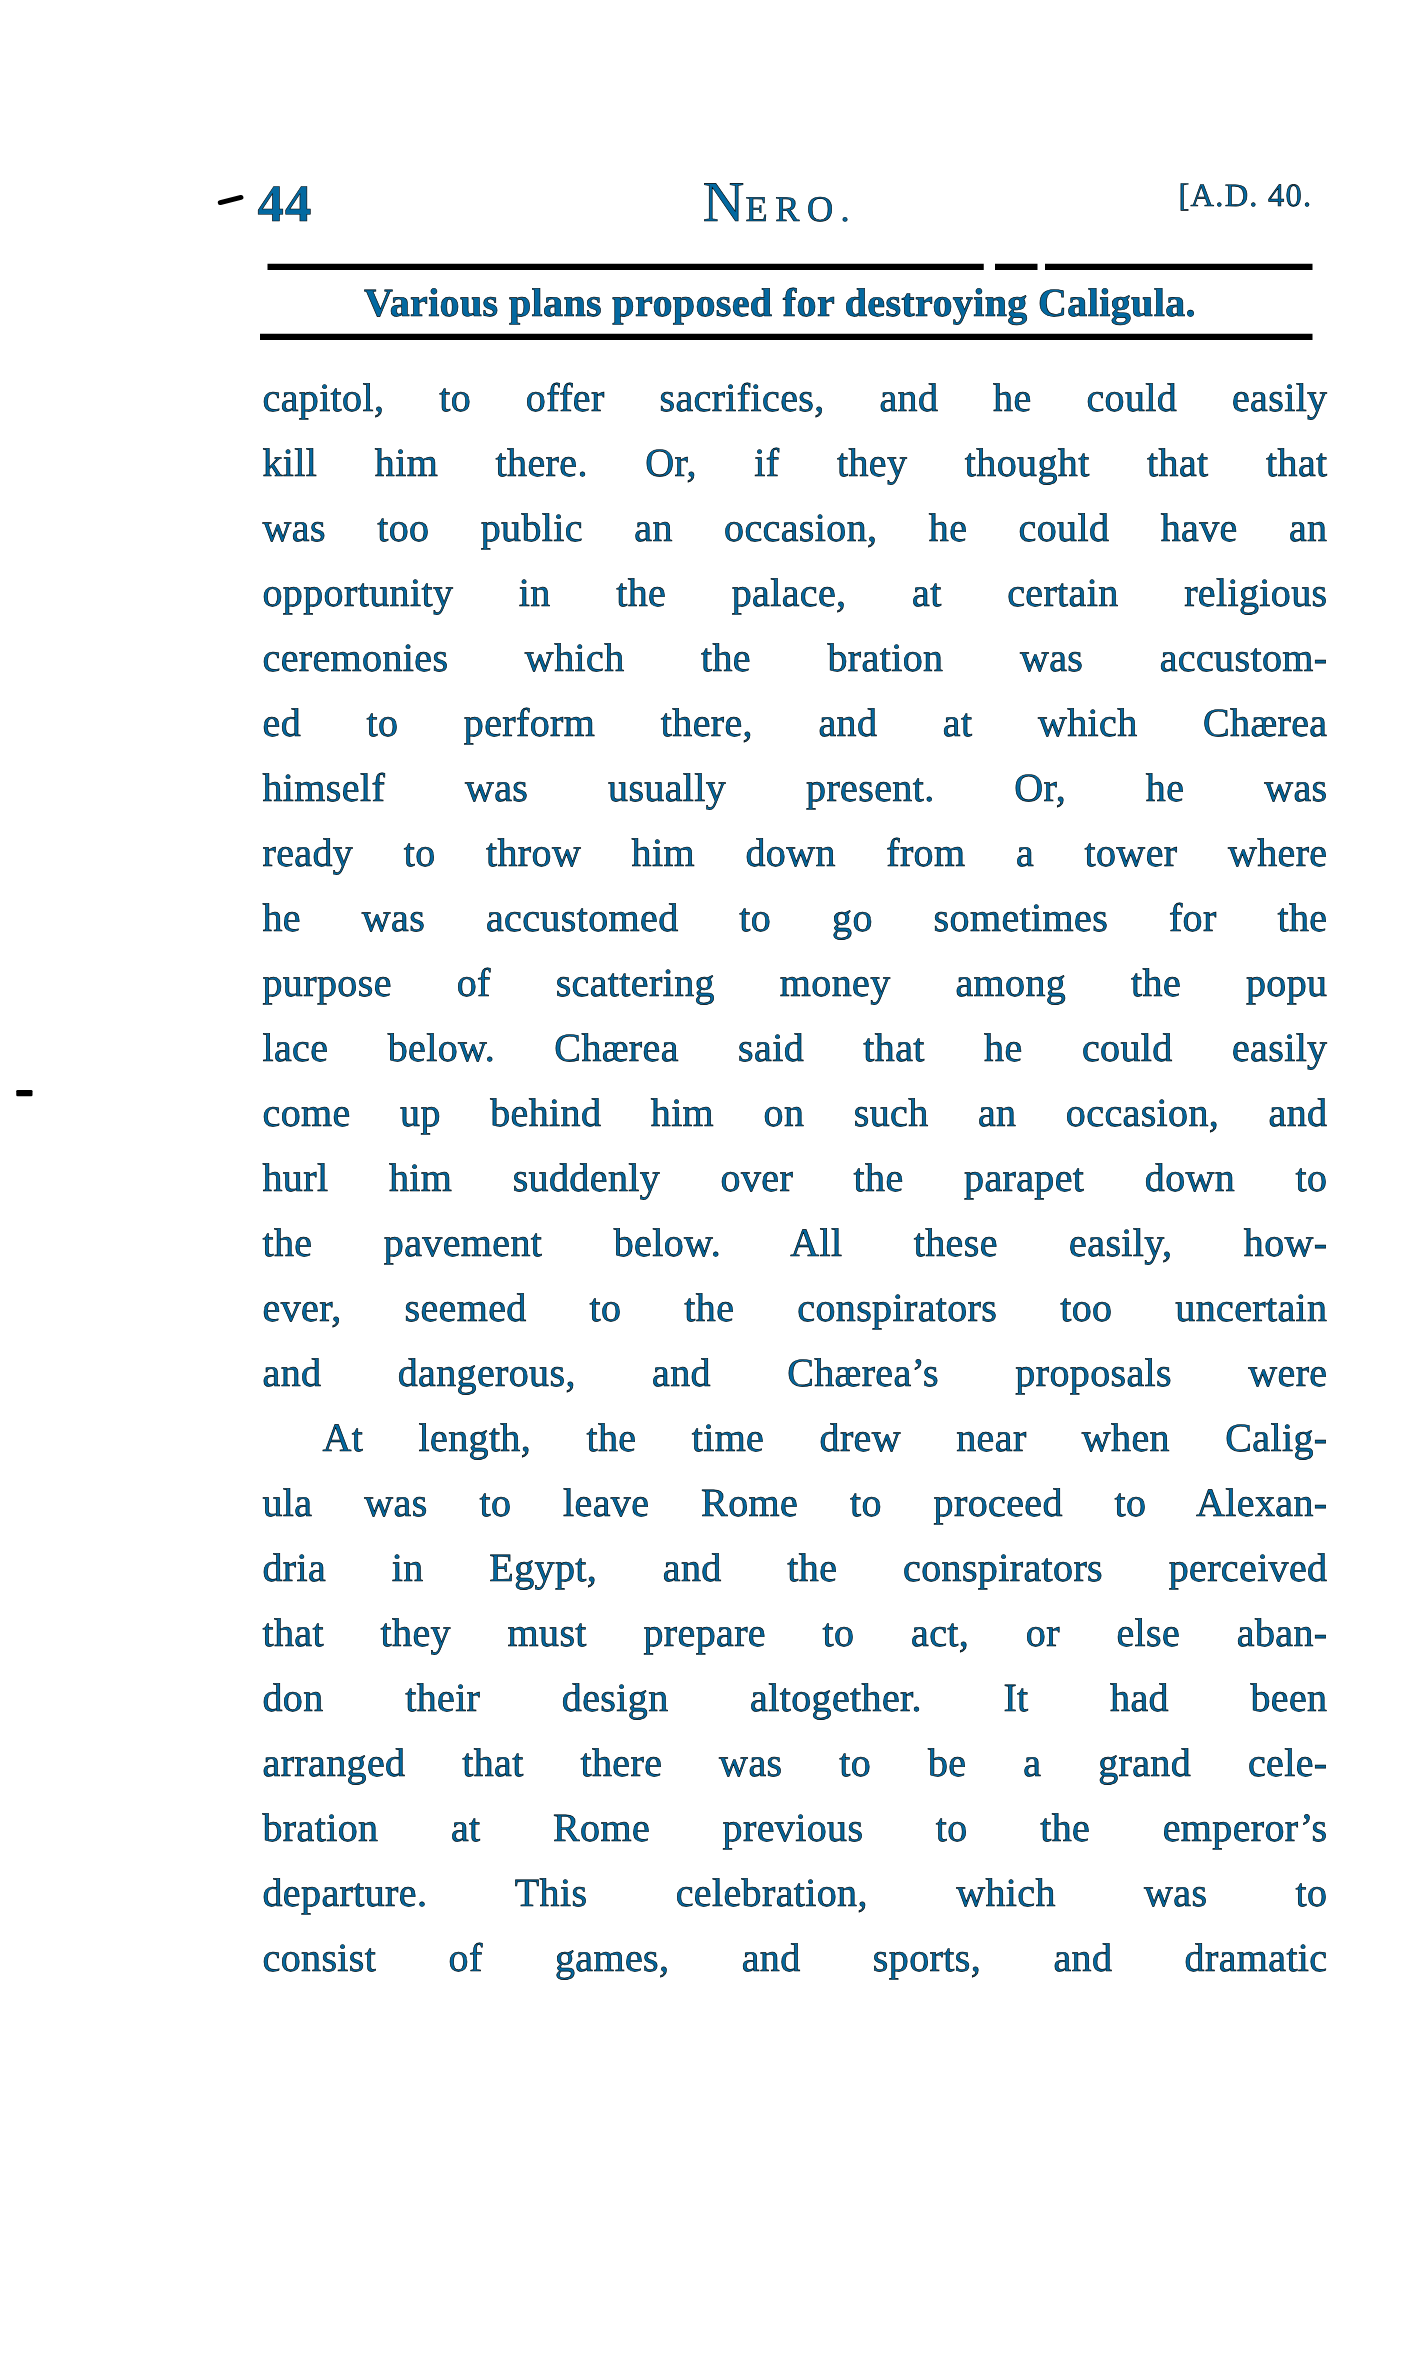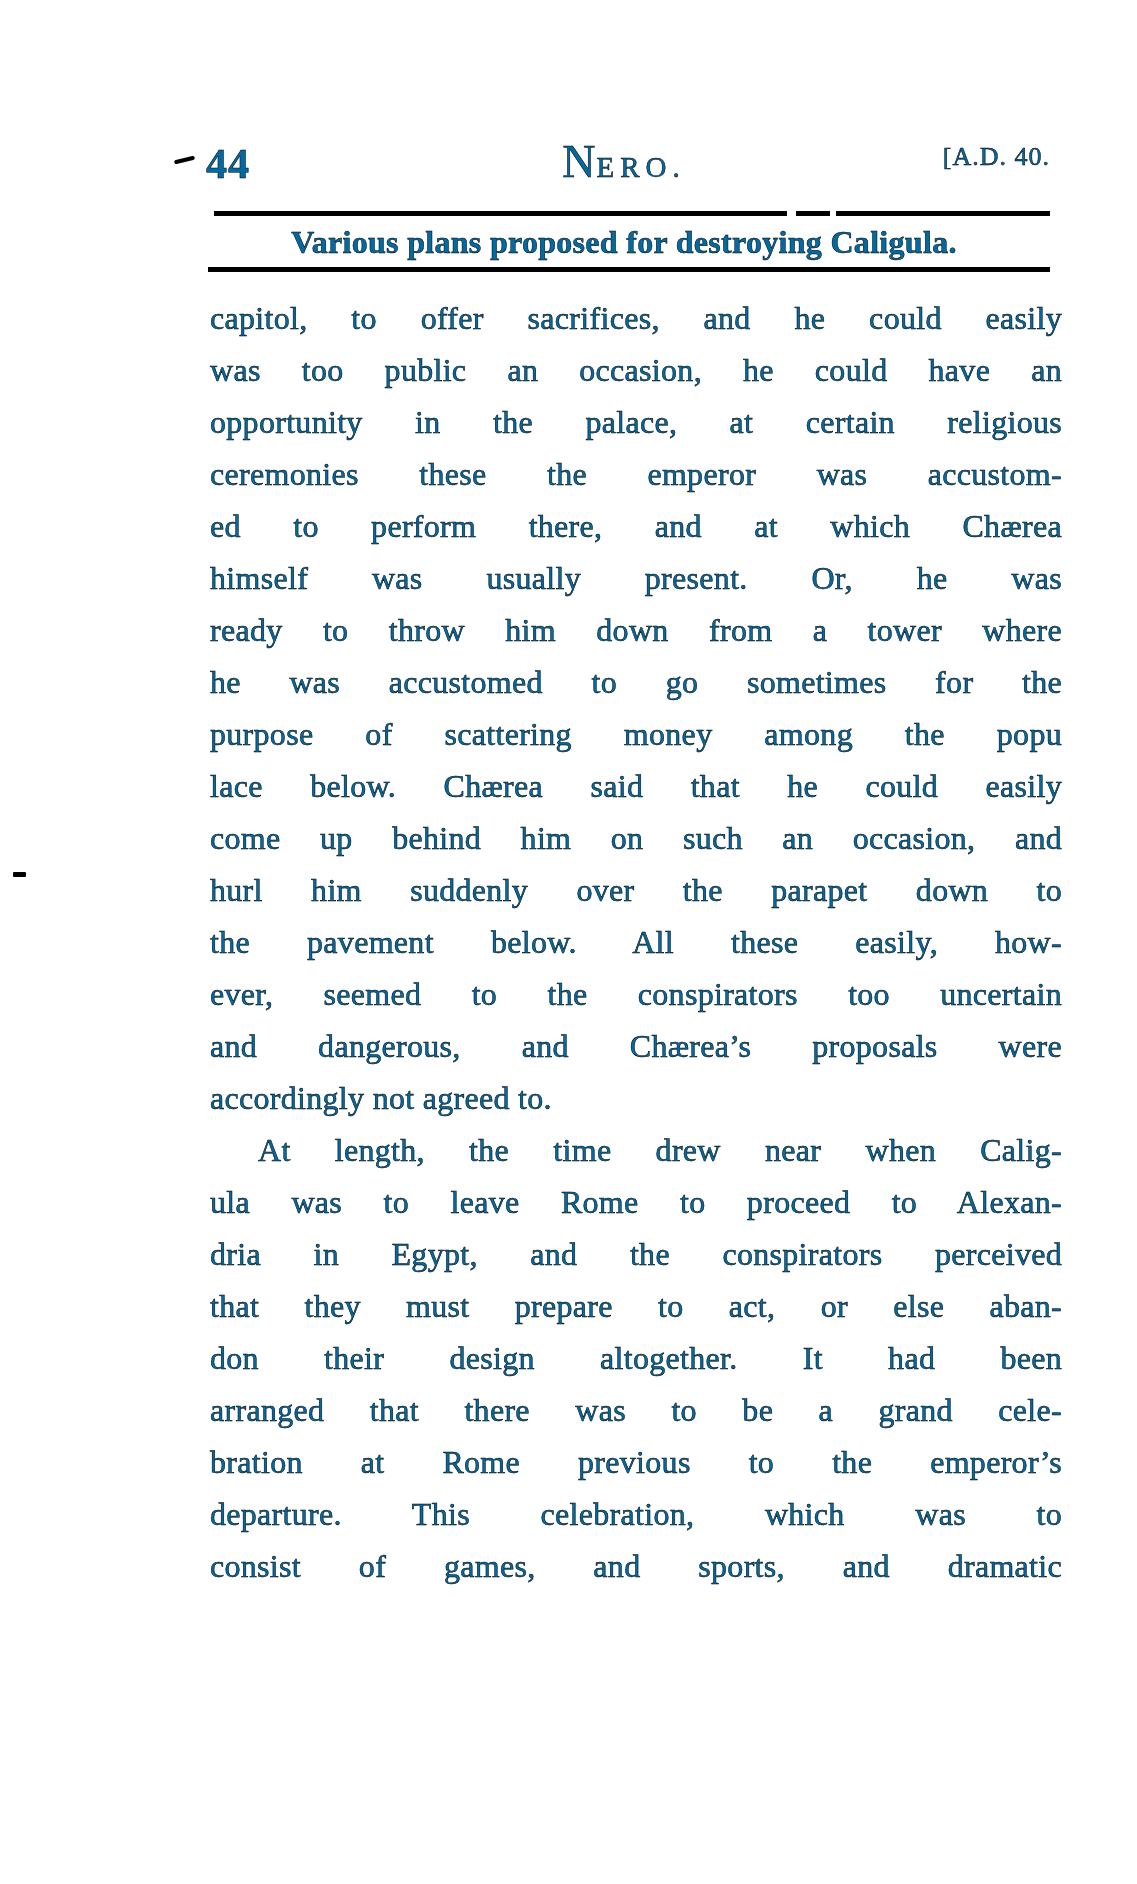--- a/index.html
+++ b/index.html
@@ -88,35 +88,35 @@
   <div class="rule rule-top-a"></div>
   <div class="rule rule-top-b"></div>
   <div class="rule rule-top-c"></div>
 
   <div class="section-heading">Various plans proposed for destroying Caligula.</div>
 
   <div class="rule rule-bottom"></div>
 
   <div class="body-text">
     <div class="line">capitol, to offer sacrifices, and he could easily</div>
+    <div class="line">kill him there. Or, if they thought that that</div>
     <div class="line">was too public an occasion, he could have an</div>
     <div class="line">opportunity in the palace, at certain religious</div>
-    <div class="line">ceremonies these the emperor was accustom-</div>
+    <div class="line">ceremonies which the bration was accustom-</div>
     <div class="line">ed to perform there, and at which Chærea</div>
     <div class="line">himself was usually present. Or, he was</div>
     <div class="line">ready to throw him down from a tower where</div>
     <div class="line">he was accustomed to go sometimes for the</div>
     <div class="line">purpose of scattering money among the popu</div>
     <div class="line">lace below. Chærea said that he could easily</div>
     <div class="line">come up behind him on such an occasion, and</div>
     <div class="line">hurl him suddenly over the parapet down to</div>
     <div class="line">the pavement below. All these easily, how-</div>
     <div class="line">ever, seemed to the conspirators too uncertain</div>
     <div class="line">and dangerous, and Chærea’s proposals were</div>
-    <div class="line para-end">accordingly not agreed to.</div>
     <div class="line indent">At length, the time drew near when Calig-</div>
     <div class="line">ula was to leave Rome to proceed to Alexan-</div>
     <div class="line">dria in Egypt, and the conspirators perceived</div>
     <div class="line">that they must prepare to act, or else aban-</div>
     <div class="line">don their design altogether. It had been</div>
     <div class="line">arranged that there was to be a grand cele-</div>
     <div class="line">bration at Rome previous to the emperor’s</div>
     <div class="line">departure. This celebration, which was to</div>
     <div class="line">consist of games, and sports, and dramatic</div>
   </div>

